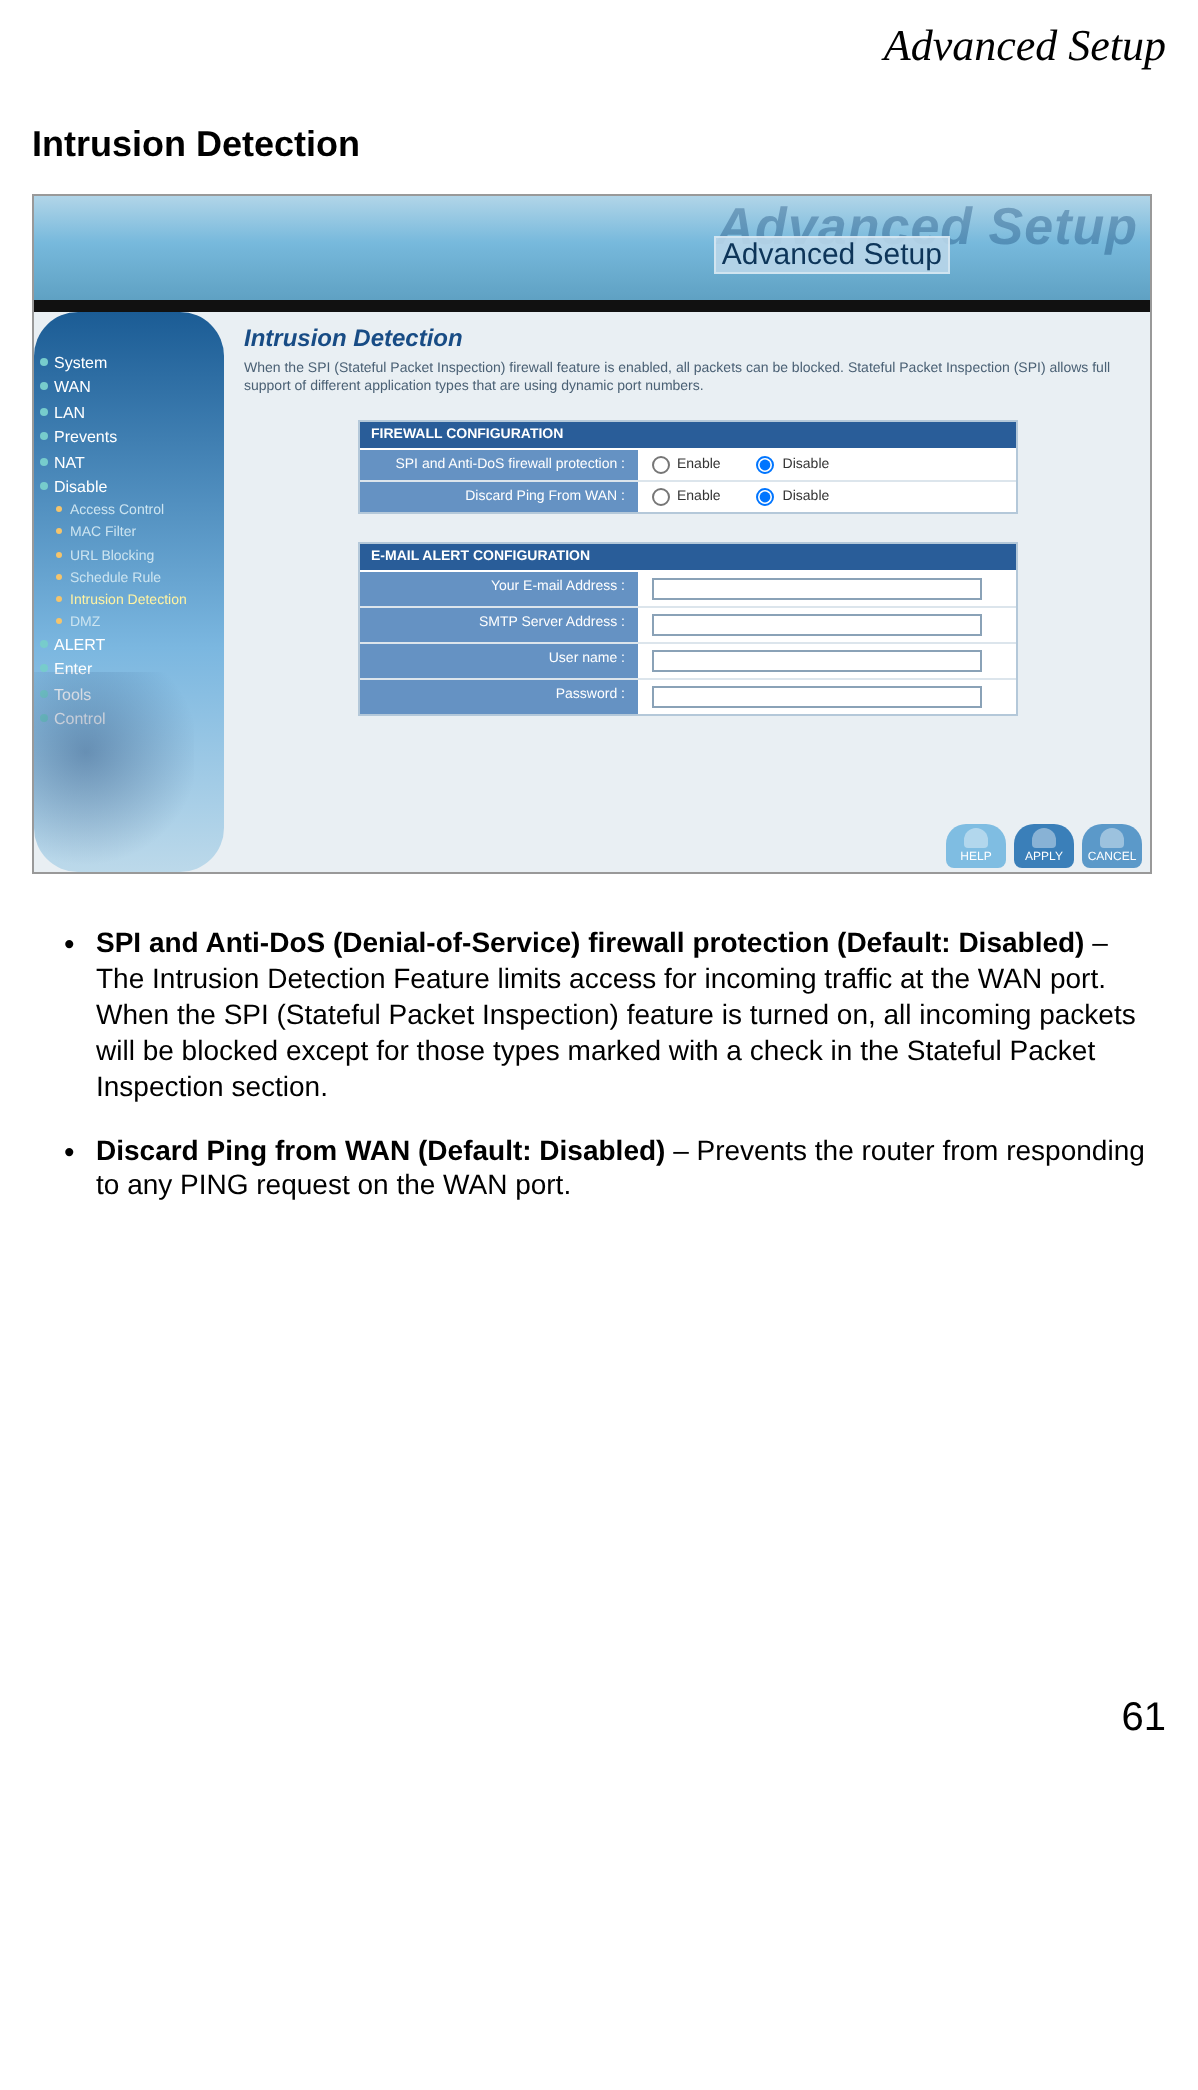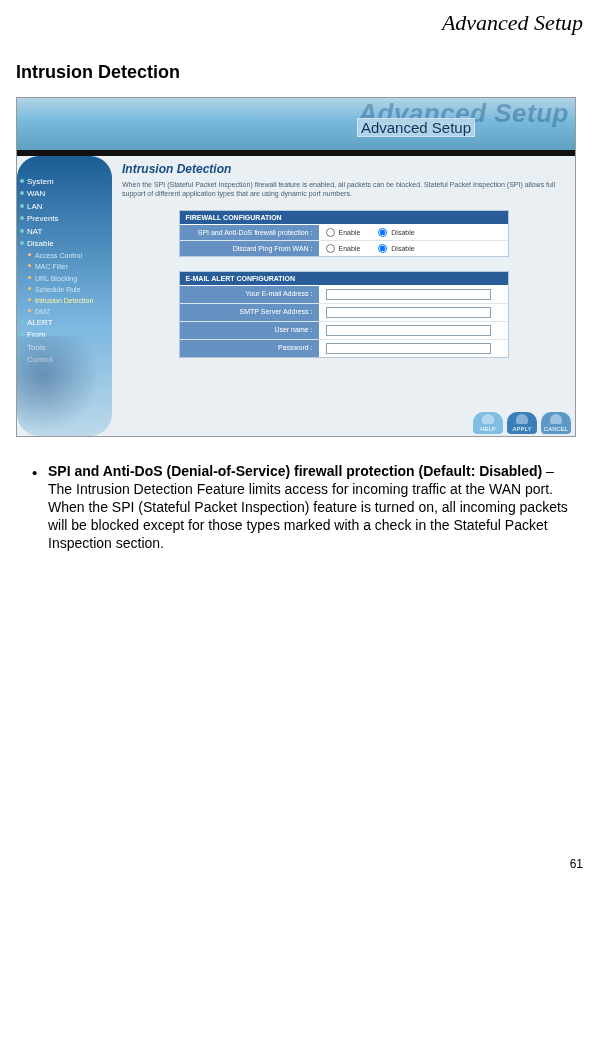--- a/index.html
+++ b/index.html
@@ -268,21 +268,21 @@
     left: 4px;
     top: 0;
     font-size: 15px;
   }
   .bullets .lead { font-weight: bold; }
   .page-num {
     position: absolute;
     right: 16px;
     bottom: -100px;
     font-family: Arial, sans-serif;
-    font-size: 12px;
+    font-size: 20px;
   }
   .page-wrapper { height: 887px; position:relative; }
 </style>
 </head>
 <body>
 
 <div class="page-wrapper">
 <div class="page">
 
   <div class="header-title">Advanced Setup</div>
@@ -310,21 +310,21 @@
               <div class="nav-item parent ">Prevents</div>
               <div class="nav-item parent ">NAT</div>
               <div class="nav-item parent ">Disable</div>
               <div class="nav-item sub ">Access Control</div>
               <div class="nav-item sub ">MAC Filter</div>
               <div class="nav-item sub ">URL Blocking</div>
               <div class="nav-item sub ">Schedule Rule</div>
               <div class="nav-item sub active">Intrusion Detection</div>
               <div class="nav-item sub ">DMZ</div>
               <div class="nav-item parent ">ALERT</div>
-              <div class="nav-item parent ">From</div>
+              <div class="nav-item parent ">Enter</div>
               <div class="nav-item parent ">Tools</div>
               <div class="nav-item parent ">Control</div>
             </div>
         <div class="figure"></div>
       </div>
       <div class="content">
         <div class="panel-title">Intrusion Detection</div>
         <div class="panel-desc">When the SPI (Stateful Packet Inspection) firewall feature is enabled, all packets can be blocked. Stateful Packet Inspection (SPI) allows full support of different application types that are using dynamic port numbers.</div>
 
         <div class="cfg-table">
@@ -389,17 +389,18 @@
           <div class="round-btn help">HELP</div>
           <div class="round-btn apply">APPLY</div>
           <div class="round-btn cancel">CANCEL</div>
         </div>
       </div>
     </div>
   </div>
 
   <ul class="bullets">
     <li><span class="lead">SPI and Anti-DoS (Denial-of-Service) firewall protection (Default: Disabled)</span><span> – The Intrusion Detection Feature limits access for incoming traffic at the WAN port. When the SPI (Stateful Packet Inspection) feature is turned on, all incoming packets will be blocked except for those types marked with a check in the Stateful Packet Inspection section.</span></li>
+    <li><span class="lead">Discard Ping from WAN (Default: Disabled)</span><span> – Prevents the router from responding to any PING request on the WAN port.</span></li>
   </ul>
 
 </div>
 <div class="page-num" style="position:absolute;right:16px;bottom:16px;">61</div>
 </div>
 
 </body></html>

